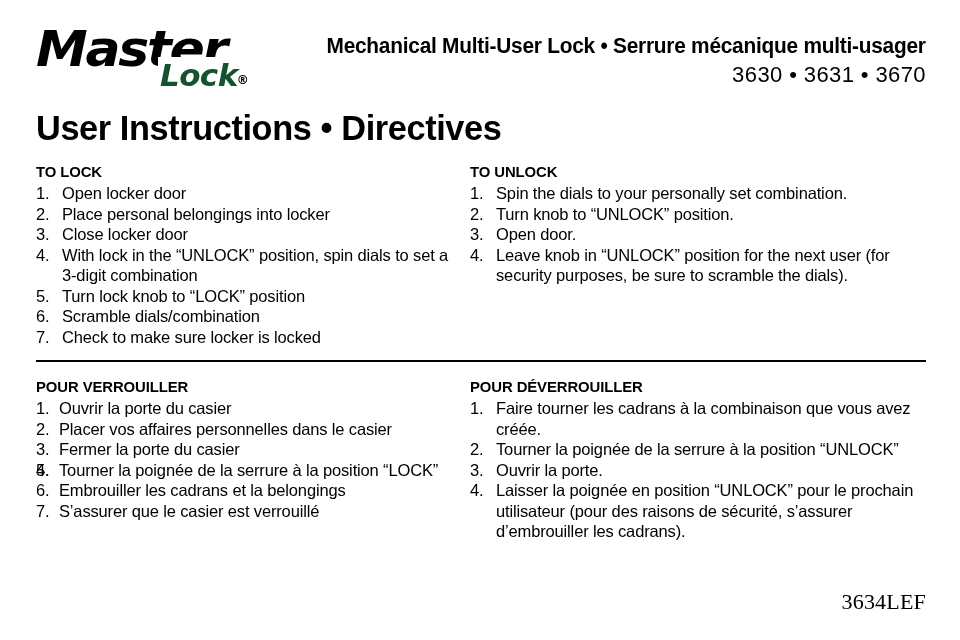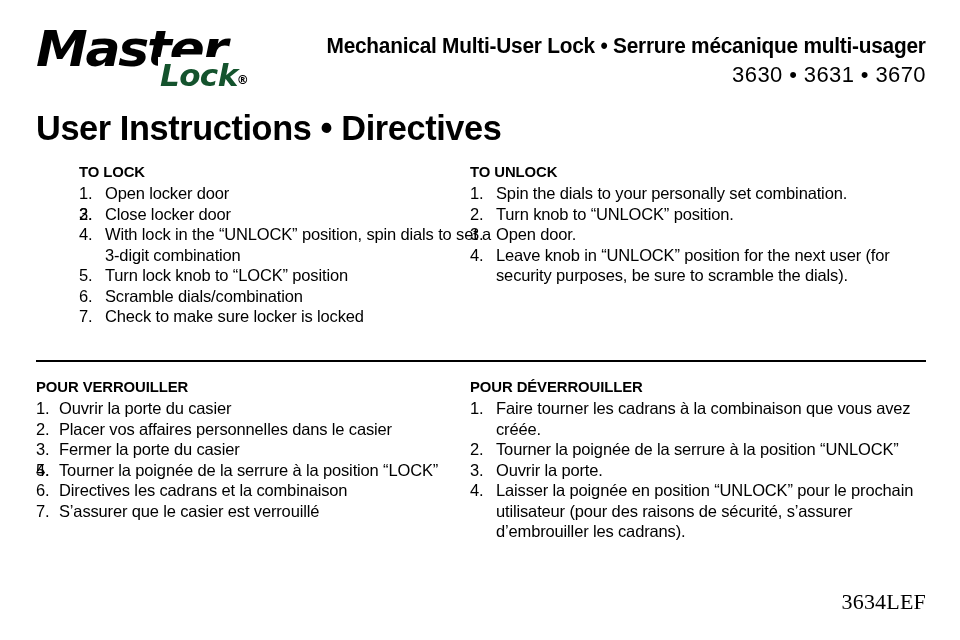--- a/index.html
+++ b/index.html
@@ -115,21 +115,21 @@
     letter-spacing: -0.4px;
     transform: scaleX(0.98);
     transform-origin: left top;
     white-space: nowrap;
   }
 
   
   .section {
     position: absolute;
   }
-  .sec-lock       { left: 36px;  top: 163px; width: 420px; margin-left: 43px; }
+  .sec-lock       { left: 36px;  top: 163px; width: 420px; }
   .sec-unlock     { left: 470px; top: 163px; width: 460px; }
   .sec-verr       { left: 36px;  top: 378px; width: 430px; }
   .sec-deverr     { left: 470px; top: 378px; width: 465px; }
 
   .sec-heading {
     font-family: "Liberation Sans", sans-serif;
     font-weight: bold;
     font-size: 15.5px;
     line-height: 18px;
     letter-spacing: -0.1px;
@@ -202,21 +202,21 @@
     <div class="header-line1">Mechanical Multi-User Lock • Serrure mécanique multi-usager</div>
     <div class="header-line2">3630 • 3631 • 3670</div>
   </div>
 
   <div class="main-title">User Instructions • Directives</div>
 
   <div class="section sec-lock">
     <div class="sec-heading">TO LOCK</div>
     <ol class="steps">
       <li><span class="num">1.</span><span>Open locker door</span></li>
-      <li><span class="num">2.</span></li>
+      <li><span class="num">2.</span><span>Place personal belongings into locker</span></li>
       <li><span class="num">3.</span><span>Close locker door</span></li>
       <li><span class="num">4.</span><span>With lock in the “UNLOCK” position, spin dials to set a 3-digit combination</span></li>
       <li><span class="num">5.</span><span>Turn lock knob to “LOCK” position</span></li>
       <li><span class="num">6.</span><span>Scramble dials/combination</span></li>
       <li><span class="num">7.</span><span>Check to make sure locker is locked</span></li>
     </ol>
   </div>
 
   <div class="section sec-unlock">
     <div class="sec-heading">TO UNLOCK</div>
@@ -231,21 +231,21 @@
   <div class="divider"></div>
 
   <div class="section sec-verr">
     <div class="sec-heading">POUR VERROUILLER</div>
     <ol class="steps steps-tight">
       <li><span class="num">1.</span><span>Ouvrir la porte du casier</span></li>
       <li><span class="num">2.</span><span>Placer vos affaires personnelles dans le casier</span></li>
       <li><span class="num">3.</span><span>Fermer la porte du casier</span></li>
       <li><span class="num">4.</span></li>
       <li><span class="num">5.</span><span>Tourner la poignée de la serrure à la position “LOCK”</span></li>
-      <li><span class="num">6.</span><span>Directives les cadrans et la combinaison</span></li>
+      <li><span class="num">6.</span><span>Embrouiller les cadrans et la belongings</span></li>
       <li><span class="num">7.</span><span>S’assurer que le casier est verrouillé</span></li>
     </ol>
   </div>
 
   <div class="section sec-deverr">
     <div class="sec-heading">POUR DÉVERROUILLER</div>
     <ol class="steps">
       <li><span class="num">1.</span><span>Faire tourner les cadrans à la combinaison que vous avez créée.</span></li>
       <li><span class="num">2.</span><span>Tourner la poignée de la serrure à la position “UNLOCK”</span></li>
       <li><span class="num">3.</span><span>Ouvrir la porte.</span></li>

